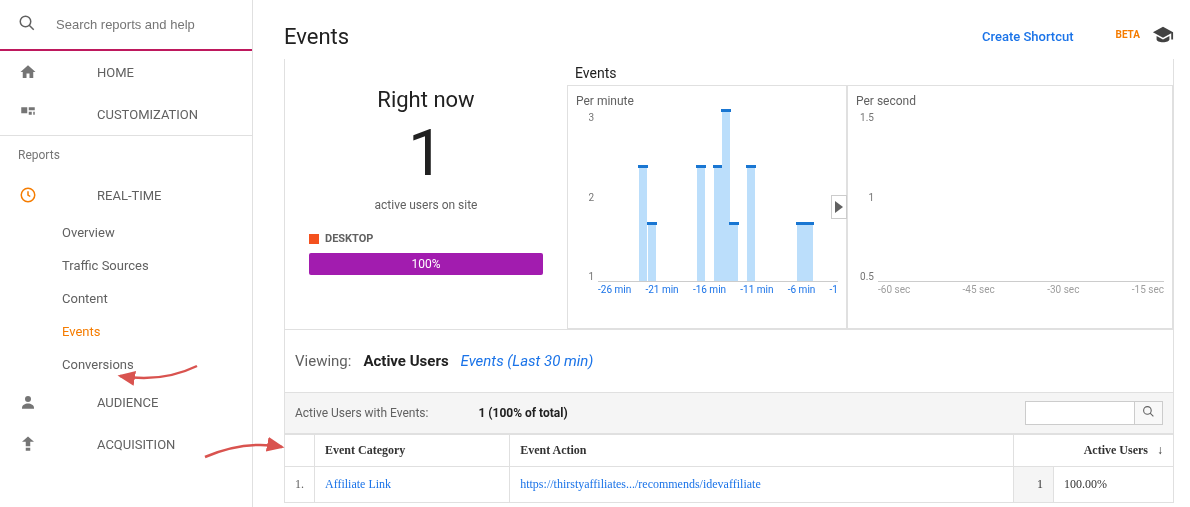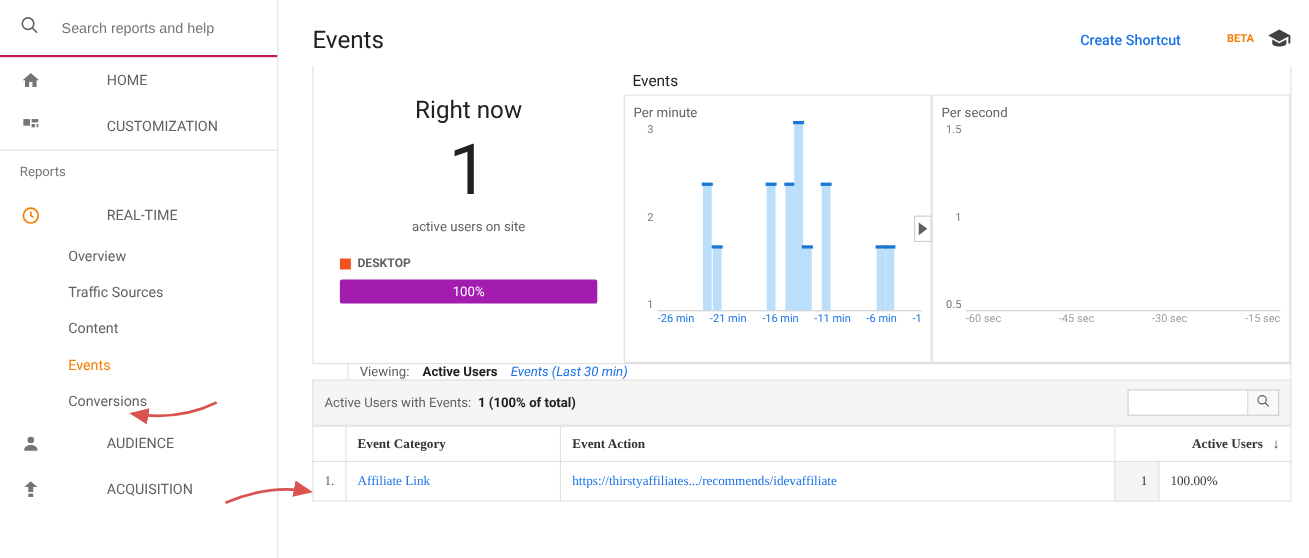--- a/index.html
+++ b/index.html
@@ -47,28 +47,28 @@
   .chart-area { height: 190px; position: relative; }
   .y-axis { position: absolute; left: 0; top: 0; bottom: 20px; width: 18px; display: flex; flex-direction: column; justify-content: space-between; font-size: 10px; color: #757575; }
   .y-axis span { text-align: right; }
   .plot { position: absolute; left: 22px; right: 0; top: 0; bottom: 20px; border-bottom: 1px solid #ccc; }
   .x-axis { position: absolute; left: 22px; right: 0; bottom: 0; height: 18px; display: flex; justify-content: space-between; font-size: 10px; color: #1a73e8; }
   .x-axis.gray span { color: #9e9e9e; }
   .bar { position: absolute; bottom: 0; width: 8px; background: #bbdefb; }
   .bar .cap { position: absolute; top: -3px; left: -1px; right: -1px; height: 3px; background: #1976d2; }
   .arrow-btn { position: absolute; right: -1px; top: 50%; transform: translateY(-50%); width: 16px; height: 24px; background: #fff; border: 1px solid #ccc; display: flex; align-items: center; justify-content: center; font-size: 12px; cursor: pointer; z-index: 2; }
   
-  .viewing-row { padding: 0 10px; font-size: 12px; display: flex; gap: 12px; border: 1px solid #e0e0e0; border-top: none; border-bottom: none; margin-left: 32px; }
+  .viewing-row { padding: 22px 10px; font-size: 15px; display: flex; gap: 12px; border: 1px solid #e0e0e0; border-top: none; border-bottom: none; }
   .viewing-row .label { color: #616161; }
   .viewing-row .active { font-weight: 700; color: #212121; }
   .viewing-row .link { color: #1a73e8; cursor: pointer; font-style: italic; }
   
   .summary-row { background: #f5f5f5; border: 1px solid #e0e0e0; padding: 8px 10px; display: flex; align-items: center; justify-content: space-between; font-size: 12px; }
   .summary-row .text { color: #616161; }
-  .summary-row .text b { color: #212121; }
+  .summary-row .text b { color: #212121; margin-left: 44px; }
   .search-box { display: flex; }
   .search-box input { width: 110px; height: 24px; border: 1px solid #ccc; padding: 0 4px; }
   .search-box button { width: 28px; height: 24px; border: 1px solid #ccc; border-left: none; background: #f8f8f8; cursor: pointer; }
   
   table.data { width: 100%; border-collapse: collapse; font-size: 12px; font-family: Liberation Serif, serif; }
   table.data th { text-align: left; padding: 8px 10px; border: 1px solid #e0e0e0; font-weight: 700; background: #fff; }
   table.data th.right { text-align: right; }
   table.data td { padding: 10px; border: 1px solid #e0e0e0; }
   table.data td.right { text-align: right; background: #f5f5f5; }
   table.data td.link { color: #1a73e8; }

